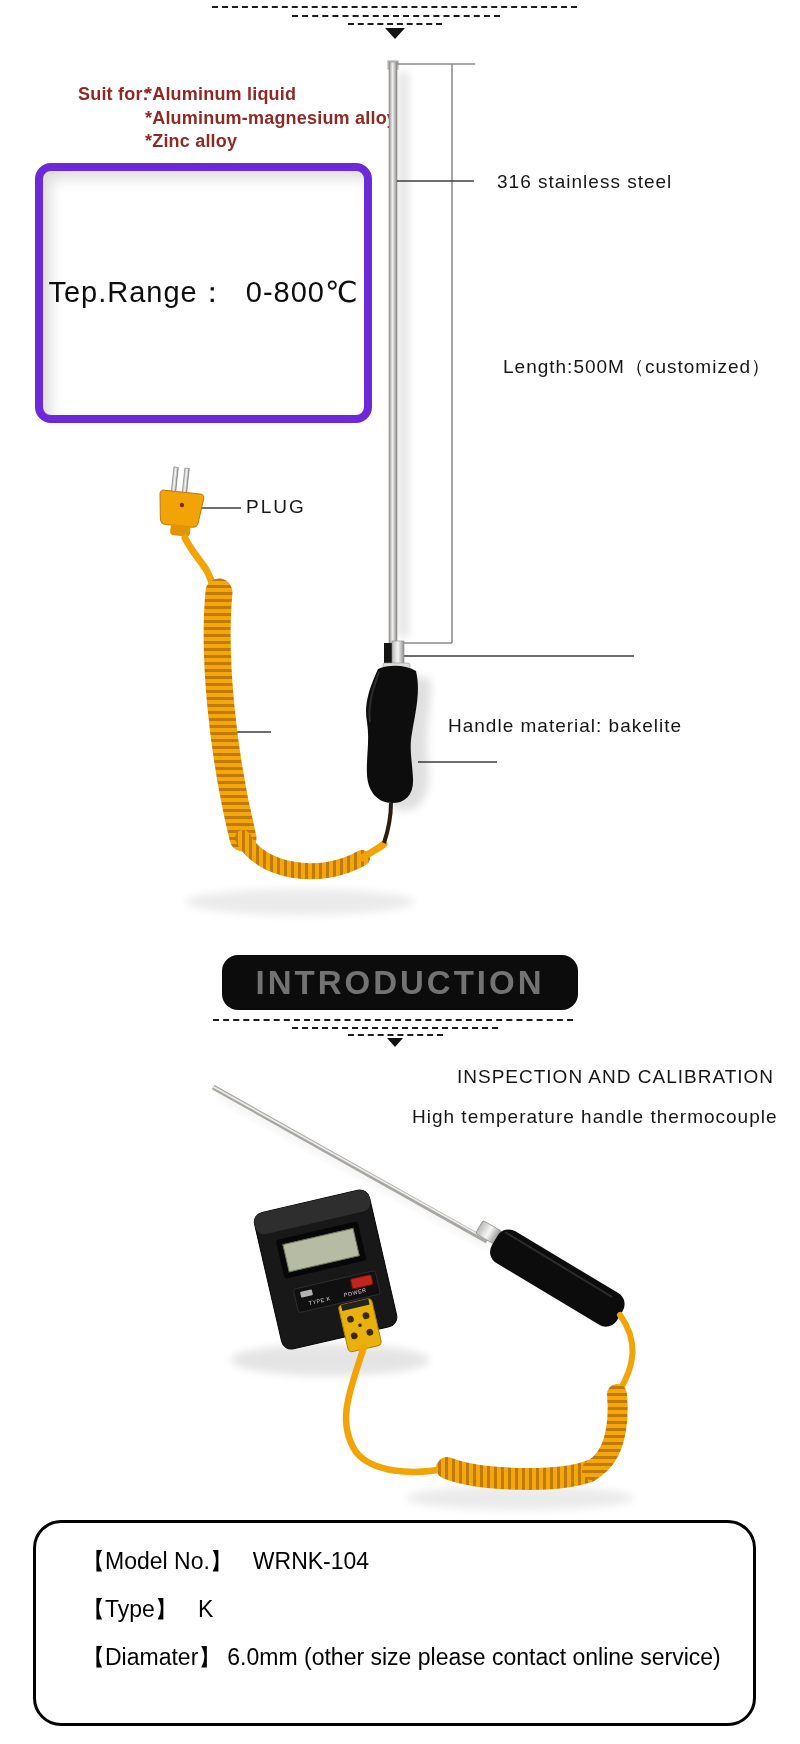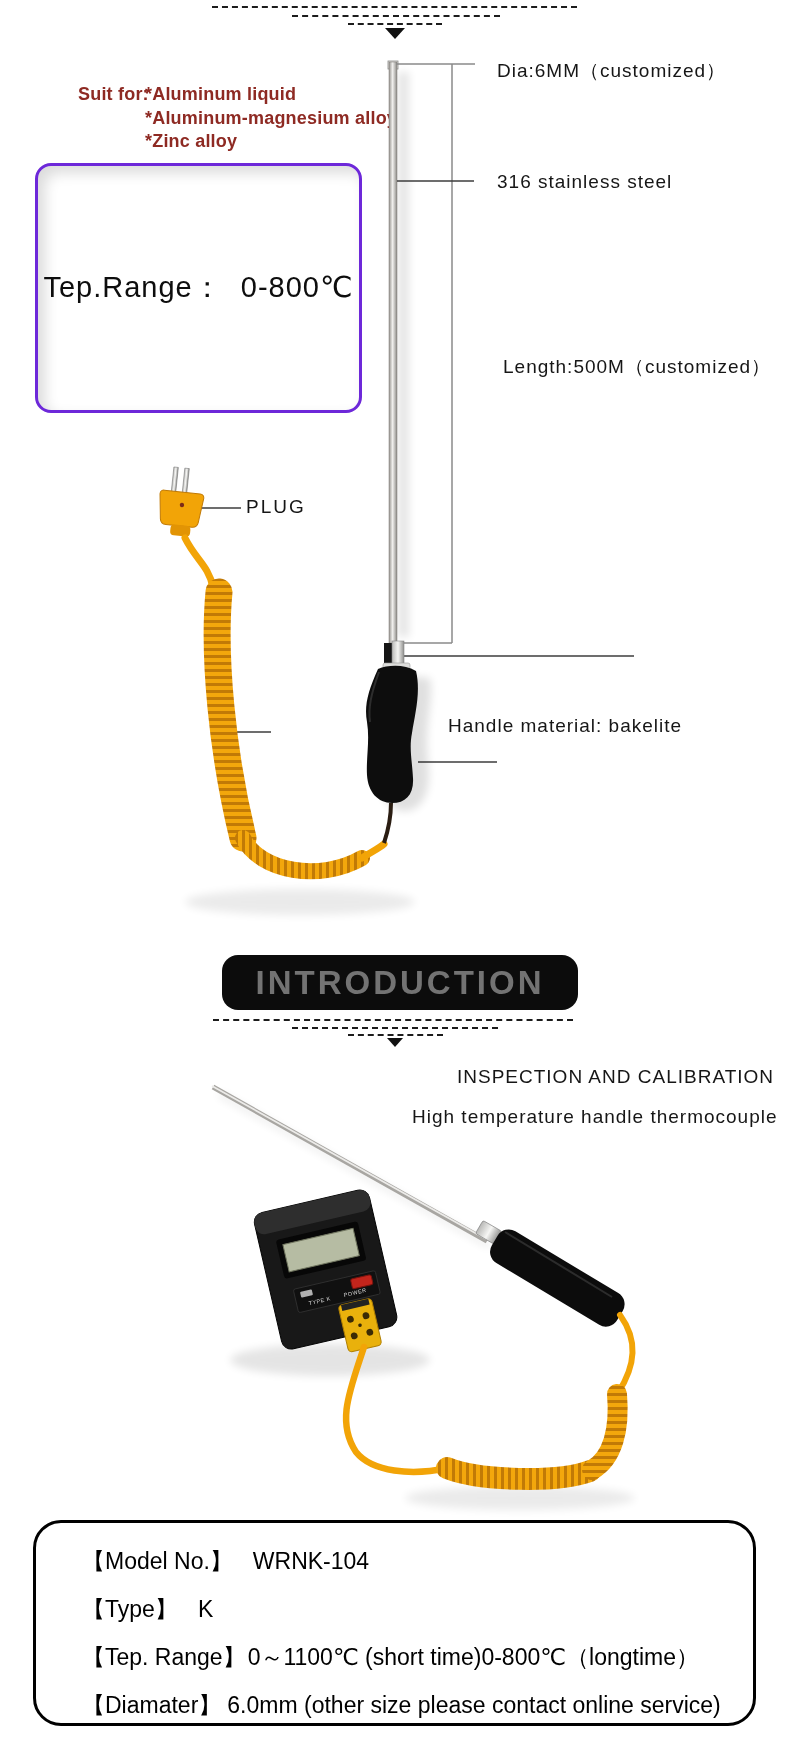--- a/index.html
+++ b/index.html
@@ -5,21 +5,21 @@
   html,body{margin:0;padding:0;background:#fff;}
   #page{position:relative;width:800px;height:1744px;background:#fff;overflow:hidden;
         font-family:"Liberation Sans","DejaVu Sans",sans-serif;color:#1a1a1a;}
   .abs{position:absolute;}
   .dash{border-top:2px dashed #1c1c1c;height:0;}
   .tri{width:0;height:0;border-left:10px solid transparent;border-right:10px solid transparent;border-top:11px solid #111;}
   .tri.small{border-left:8px solid transparent;border-right:8px solid transparent;border-top:9px solid #111;}
   .red-txt{color:#8e2a23;font-size:18px;font-weight:600;letter-spacing:0.2px;white-space:pre;}
   .callout{font-size:19px;letter-spacing:1px;color:#161616;white-space:pre;}
   .small-callout{font-size:16px;color:#222;letter-spacing:0.5px;}
-  #range-box{left:35px;top:163px;width:321px;height:244px;border:3px solid #6d28d9;border-radius:16px;
+  #range-box{left:35px;top:163px;width:321px;height:244px;border:8px solid #6d28d9;border-radius:16px;
              background:#fff;box-shadow:inset 7px 7px 14px rgba(0,0,0,0.14);
              display:flex;align-items:center;justify-content:center;}
   #range-box span{font-size:29px;letter-spacing:1px;color:#0d0d0d;white-space:pre;}
   #intro-banner{left:222px;top:955px;width:356px;height:55px;background:#0c0c0c;border-radius:16px;
                 display:flex;align-items:center;justify-content:center;}
   #intro-banner span{color:#737373;font-size:33px;font-weight:bold;letter-spacing:3px;}
   #spec-box{left:33px;top:1520px;width:723px;height:206px;border:3px solid #000;border-radius:28px;
             background:#fff;padding:14px 0 0 46px;box-sizing:border-box;}
   .spec-row{height:48px;display:flex;align-items:center;font-size:23px;color:#000;white-space:pre;}
   .spec-row .gap38{margin-left:20px;} .spec-row .gap20{margin-left:20px;}
@@ -109,21 +109,20 @@
     <rect x="384" y="643" width="9" height="20" fill="#151515"></rect>
     <rect x="392" y="641" width="12" height="25" fill="url(#nutGrad)" stroke="#888" stroke-width="0.6"></rect>
     <rect x="383" y="663" width="27" height="6" rx="2" fill="#dddddb" stroke="#999" stroke-width="0.6"></rect>
 
     <path d="M378,669 C368,691 364,706 367,722 C370,740 366,758 367,775 C368,792 378,803 392,803 C406,803 414,794 413,778 C412,760 409,748 412,733 C415,714 421,692 416,671 C404,664 388,665 378,669 Z" fill="#0d0d0d"></path>
     <path d="M379,672 C371,694 368,708 370,722" stroke="#3c3c3c" stroke-width="2" fill="none" opacity="0.7"></path>
 
     <path d="M391,803 C391,818 388,831 384,843" stroke="#2a1d12" stroke-width="4" fill="none"></path>
   </svg>
 
-  <span class="abs callout" style="left:497px;top:58px;">Dia:6MM（customized）</span>
   <span class="abs callout" style="left:497px;top:171px;">316 stainless steel</span>
   <span class="abs callout" style="left:490px;top:354px;margin-left:13px;">Length:500M（customized）</span>
   <span class="abs callout" style="left:246px;top:496px;letter-spacing:2px;">PLUG</span>
   <span class="abs callout" style="left:448px;top:715px;">Handle material: bakelite</span>
 
   <div class="abs" id="intro-banner">
     <span>INTRODUCTION</span>
   </div>
   <div class="abs dash" style="left:213px;top:1019px;width:360px;"></div>
   <div class="abs dash" style="left:292px;top:1027px;width:206px;"></div>
@@ -191,22 +190,18 @@
   <div class="abs" id="spec-box">
     <div class="spec-row">
       <span>【Model No.】</span>
       <span class="gap38">WRNK-104</span>
     </div>
     <div class="spec-row">
       <span>【Type】</span>
       <span class="gap20">K</span>
     </div>
     <div class="spec-row">
-      <span>【Tep. Range】</span>
-      <span class="gap2">0～1100℃ (short time)0-800℃（longtime）</span>
-    </div>
-    <div class="spec-row">
       <span>【Diamater】</span>
       <span class="gap6">6.0mm (other size please contact online service)</span>
     </div>
   </div>
 
 </div>
 
 </body></html>

